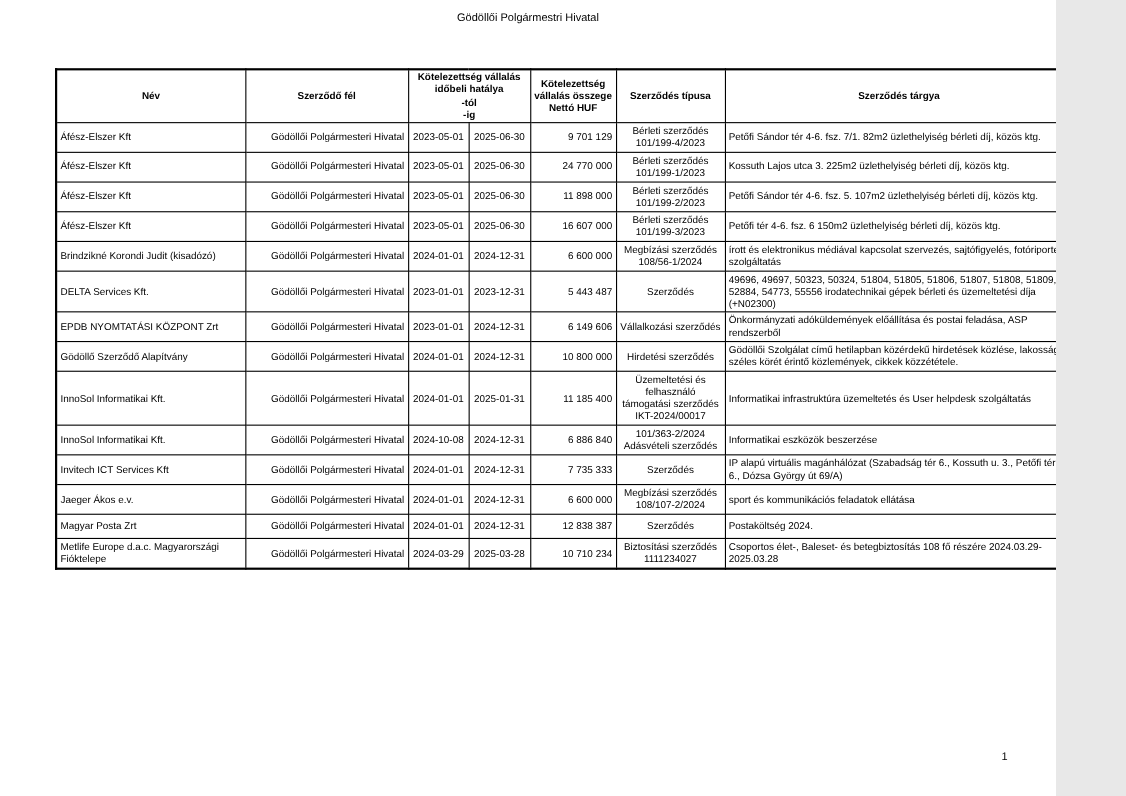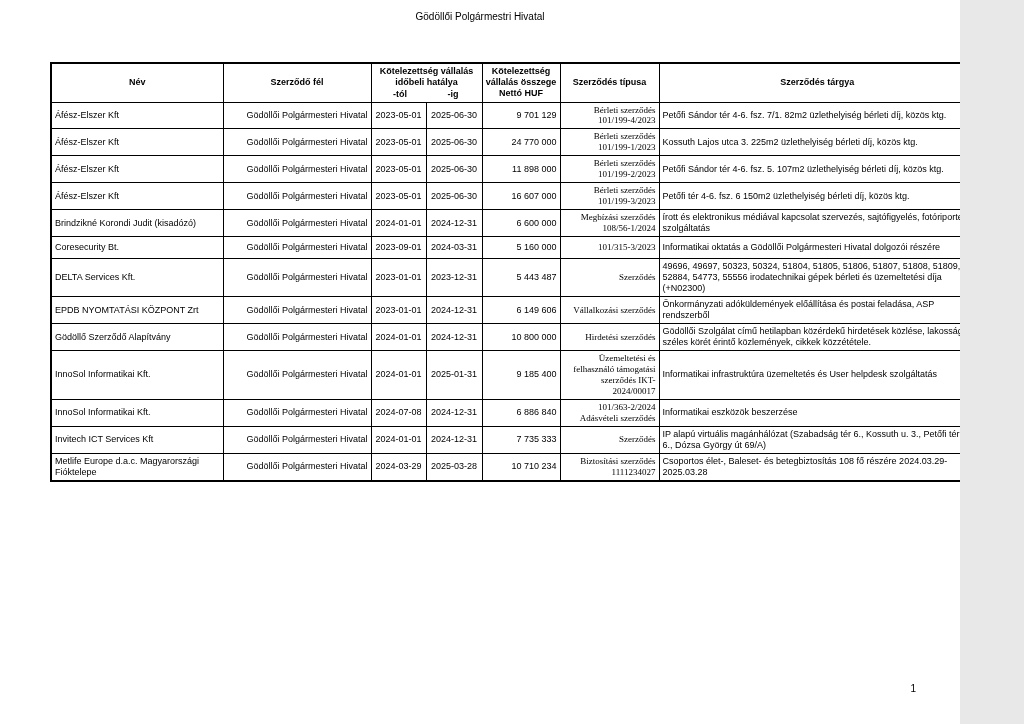--- a/index.html
+++ b/index.html
@@ -48,28 +48,29 @@
     font-weight: bold;
     text-align: center;
     height: 39px;
     padding: 1px 2px;
   }
   th.th-dates { padding: 1px 0 0 0; margin-left: 14px; }
   .dates-sub {
     display: flex;
     width: 100%;
     margin-top: 1px;
+    flex-direction: column;
   }
   .dates-sub span { flex: 1; text-align: center; font-weight: bold; }
   table.contracts td { height: 22px; }
   td.c-nev  { text-align: left; }
   td.c-fel  { text-align: right; }
   td.c-tol, td.c-ig { text-align: center; }
   td.c-osszeg { text-align: right; padding-right: 3px; }
-  td.c-tipus  { text-align: right; font-family: Liberation Serif, serif; }
+  td.c-tipus  { text-align: center; }
   td.c-targy  { text-align: left; }
   .page-num {
     position: absolute;
     right: 44px;
     bottom: 30px;
     font-size: 10px;
     color: #000;
   }
 </style>
 </head>
@@ -152,29 +153,20 @@
   <tr>
     <td class="c-nev">Brindzikné Korondi Judit (kisadózó)</td>
     <td class="c-fel">Gödöllői Polgármesteri Hivatal</td>
     <td class="c-tol">2024-01-01</td>
     <td class="c-ig">2024-12-31</td>
     <td class="c-osszeg">6 600 000</td>
     <td class="c-tipus">Megbízási szerződés 108/56-1/2024</td>
     <td class="c-targy">írott és elektronikus médiával kapcsolat szervezés, sajtófigyelés, fotóriporteri szolgáltatás</td>
   </tr>
 
-  <tr>
-    <td class="c-nev">Coresecurity Bt.</td>
-    <td class="c-fel">Gödöllői Polgármesteri Hivatal</td>
-    <td class="c-tol">2023-09-01</td>
-    <td class="c-ig">2024-03-31</td>
-    <td class="c-osszeg">5 160 000</td>
-    <td class="c-tipus">101/315-3/2023</td>
-    <td class="c-targy">Informatikai oktatás a Gödöllői Polgármesteri Hivatal dolgozói részére</td>
-  </tr>
 
   <tr>
     <td class="c-nev">DELTA Services Kft.</td>
     <td class="c-fel">Gödöllői Polgármesteri Hivatal</td>
     <td class="c-tol">2023-01-01</td>
     <td class="c-ig">2023-12-31</td>
     <td class="c-osszeg">5 443 487</td>
     <td class="c-tipus">Szerződés</td>
     <td class="c-targy">49696, 49697, 50323, 50324, 51804, 51805, 51806, 51807, 51808, 51809, 52884, 54773, 55556 irodatechnikai gépek bérleti és üzemeltetési díja (+N02300)</td>
   </tr>
@@ -197,46 +189,64 @@
     <td class="c-osszeg">10 800 000</td>
     <td class="c-tipus">Hirdetési szerződés</td>
     <td class="c-targy">Gödöllői Szolgálat című hetilapban közérdekű hirdetések közlése, lakosság széles körét érintő közlemények, cikkek közzététele.</td>
   </tr>
 
   <tr>
     <td class="c-nev">InnoSol Informatikai Kft.</td>
     <td class="c-fel">Gödöllői Polgármesteri Hivatal</td>
     <td class="c-tol">2024-01-01</td>
     <td class="c-ig">2025-01-31</td>
-    <td class="c-osszeg">9 185 400</td>
+    <td class="c-osszeg">11 185 400</td>
     <td class="c-tipus">Üzemeltetési és felhasználó támogatási szerződés IKT-2024/00017</td>
     <td class="c-targy">Informatikai infrastruktúra üzemeltetés és User helpdesk szolgáltatás</td>
   </tr>
 
   <tr>
     <td class="c-nev">InnoSol Informatikai Kft.</td>
     <td class="c-fel">Gödöllői Polgármesteri Hivatal</td>
-    <td class="c-tol">2024-07-08</td>
+    <td class="c-tol">2024-10-08</td>
     <td class="c-ig">2024-12-31</td>
     <td class="c-osszeg">6 886 840</td>
     <td class="c-tipus">101/363-2/2024 Adásvételi szerződés</td>
     <td class="c-targy">Informatikai eszközök beszerzése</td>
   </tr>
 
   <tr>
     <td class="c-nev">Invitech ICT Services Kft</td>
     <td class="c-fel">Gödöllői Polgármesteri Hivatal</td>
     <td class="c-tol">2024-01-01</td>
     <td class="c-ig">2024-12-31</td>
     <td class="c-osszeg">7 735 333</td>
     <td class="c-tipus">Szerződés</td>
     <td class="c-targy">IP alapú virtuális magánhálózat (Szabadság tér 6., Kossuth u. 3., Petőfi tér 4-6., Dózsa György út 69/A)</td>
   </tr>
 
-
+  <tr>
+    <td class="c-nev">Jaeger Ákos e.v.</td>
+    <td class="c-fel">Gödöllői Polgármesteri Hivatal</td>
+    <td class="c-tol">2024-01-01</td>
+    <td class="c-ig">2024-12-31</td>
+    <td class="c-osszeg">6 600 000</td>
+    <td class="c-tipus">Megbízási szerződés 108/107-2/2024</td>
+    <td class="c-targy">sport és kommunikációs feladatok ellátása</td>
+  </tr>
+
+  <tr>
+    <td class="c-nev">Magyar Posta Zrt</td>
+    <td class="c-fel">Gödöllői Polgármesteri Hivatal</td>
+    <td class="c-tol">2024-01-01</td>
+    <td class="c-ig">2024-12-31</td>
+    <td class="c-osszeg">12 838 387</td>
+    <td class="c-tipus">Szerződés</td>
+    <td class="c-targy">Postaköltség 2024.</td>
+  </tr>
 
   <tr>
     <td class="c-nev">Metlife Europe d.a.c. Magyarországi Fióktelepe</td>
     <td class="c-fel">Gödöllői Polgármesteri Hivatal</td>
     <td class="c-tol">2024-03-29</td>
     <td class="c-ig">2025-03-28</td>
     <td class="c-osszeg">10 710 234</td>
     <td class="c-tipus">Biztosítási szerződés 1111234027</td>
     <td class="c-targy">Csoportos élet-, Baleset- és betegbiztosítás 108 fő részére 2024.03.29-2025.03.28</td>
   </tr>

